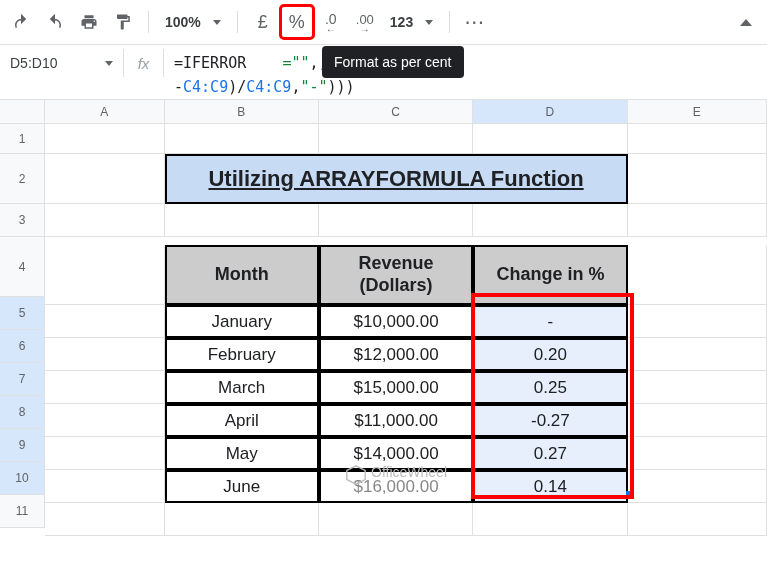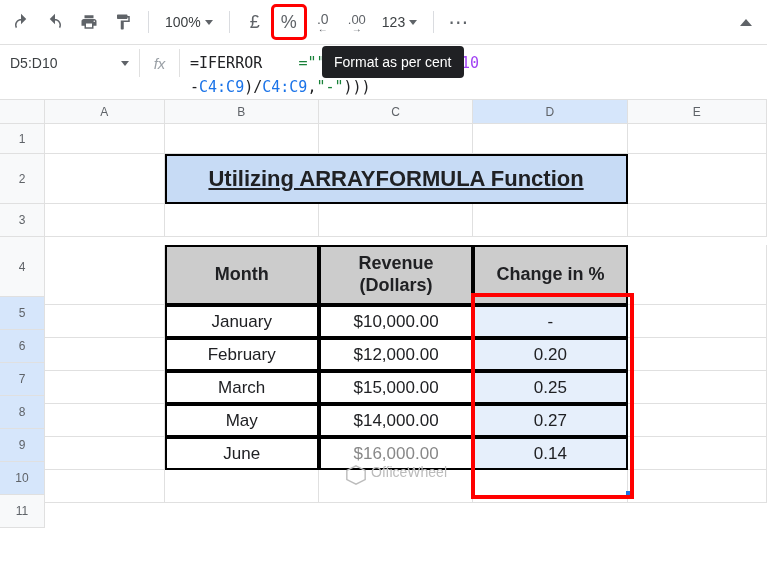--- a/index.html
+++ b/index.html
@@ -3,33 +3,33 @@
 <meta charset="utf-8">
 <style>
   * { box-sizing: border-box; margin: 0; padding: 0; }
   body { font-family: Arial, sans-serif; background: #fff; width: 767px; height: 562px; overflow: hidden; position: relative; }
 
   
   .toolbar { height: 44px; display: flex; align-items: center; padding: 0 6px; gap: 4px; position: relative; }
   .tbtn { width: 30px; height: 30px; display: flex; align-items: center; justify-content: center; border-radius: 4px; color: #5f6368; cursor: pointer; font-size: 18px; }
   .tbtn svg { fill: #5f6368; }
   .sep { width: 1px; height: 22px; background: #dadce0; margin: 0 6px; }
-  .zoom { display: flex; align-items: center; color: #3c4043; font-size: 14px; padding: 0 6px; gap: 4px; }
+  .zoom { display: flex; align-items: center; color: #3c4043; font-size: 14px; padding: 0 6px; gap: 12px; font-weight: bold; }
   .caret-down { width: 0; height: 0; border-left: 4px solid transparent; border-right: 4px solid transparent; border-top: 5px solid #5f6368; }
   .caret-up { width: 0; height: 0; border-left: 6px solid transparent; border-right: 6px solid transparent; border-bottom: 7px solid #5f6368; }
   .pct-highlight { outline: 3px solid #ff0000; border-radius: 2px; }
   .more-dots { font-size: 20px; letter-spacing: 2px; }
   .spacer { flex: 1; }
 
   
   .tooltip { position: absolute; top: 46px; left: 322px; background: #202124; color: #fff; font-size: 14px; padding: 8px 12px; border-radius: 4px; z-index: 10; white-space: nowrap; }
 
   
   .fbar-row { height: 56px; display: flex; align-items: flex-start; border-top: 1px solid #e0e0e0; border-bottom: 1px solid #e0e0e0; }
-  .namebox { width: 140px; height: 28px; display: flex; align-items: center; padding: 0 10px; font-size: 14px; color: #3c4043; border-right: 1px solid #e0e0e0; margin-top: 4px; }
+  .namebox { width: 124px; height: 28px; display: flex; align-items: center; padding: 0 10px; font-size: 14px; color: #3c4043; border-right: 1px solid #e0e0e0; margin-top: 4px; }
   .namebox .caret-down { margin-left: auto; }
   .fx { width: 40px; display: flex; align-items: center; justify-content: center; font-style: italic; color: #9aa0a6; font-size: 15px; height: 28px; margin-top: 4px; border-right: 1px solid #e0e0e0; }
   .formula { flex: 1; padding: 6px 10px; font-family: 'Consolas', monospace; font-size: 15px; color: #202124; line-height: 1.6; }
   .formula .fn { color: #202124; }
   .formula .str { color: #188038; } 
   .formula .ref2 { color: #a142f4; } 
   .formula .ref3 { color: #1a73e8; }
 
   
   .grid-wrap { position: relative; height: calc(562px - 44px - 56px); overflow: hidden; }
@@ -217,20 +217,27 @@
     </div>
     <div class="crow">
       <div class="cell wA"></div>
       <div class="cell tdcell wB">March</div>
       <div class="cell tdcell wC">$15,000.00</div>
       <div class="cell tdcell d wD">0.25</div>
       <div class="cell wE"></div>
     </div>
     <div class="crow">
       <div class="cell wA"></div>
+      <div class="cell tdcell wB">April</div>
+      <div class="cell tdcell wC">$11,000.00</div>
+      <div class="cell tdcell d wD">-0.27</div>
+      <div class="cell wE"></div>
+    </div>
+    <div class="crow">
+      <div class="cell wA"></div>
       <div class="cell tdcell wB">May</div>
       <div class="cell tdcell wC">$14,000.00</div>
       <div class="cell tdcell d wD">0.27</div>
       <div class="cell wE"></div>
     </div>
     <div class="crow">
       <div class="cell wA"></div>
       <div class="cell tdcell wB">June</div>
       <div class="cell tdcell wC" style="color:#888">$16,000.00</div>
       <div class="cell tdcell d wD">0.14</div>

